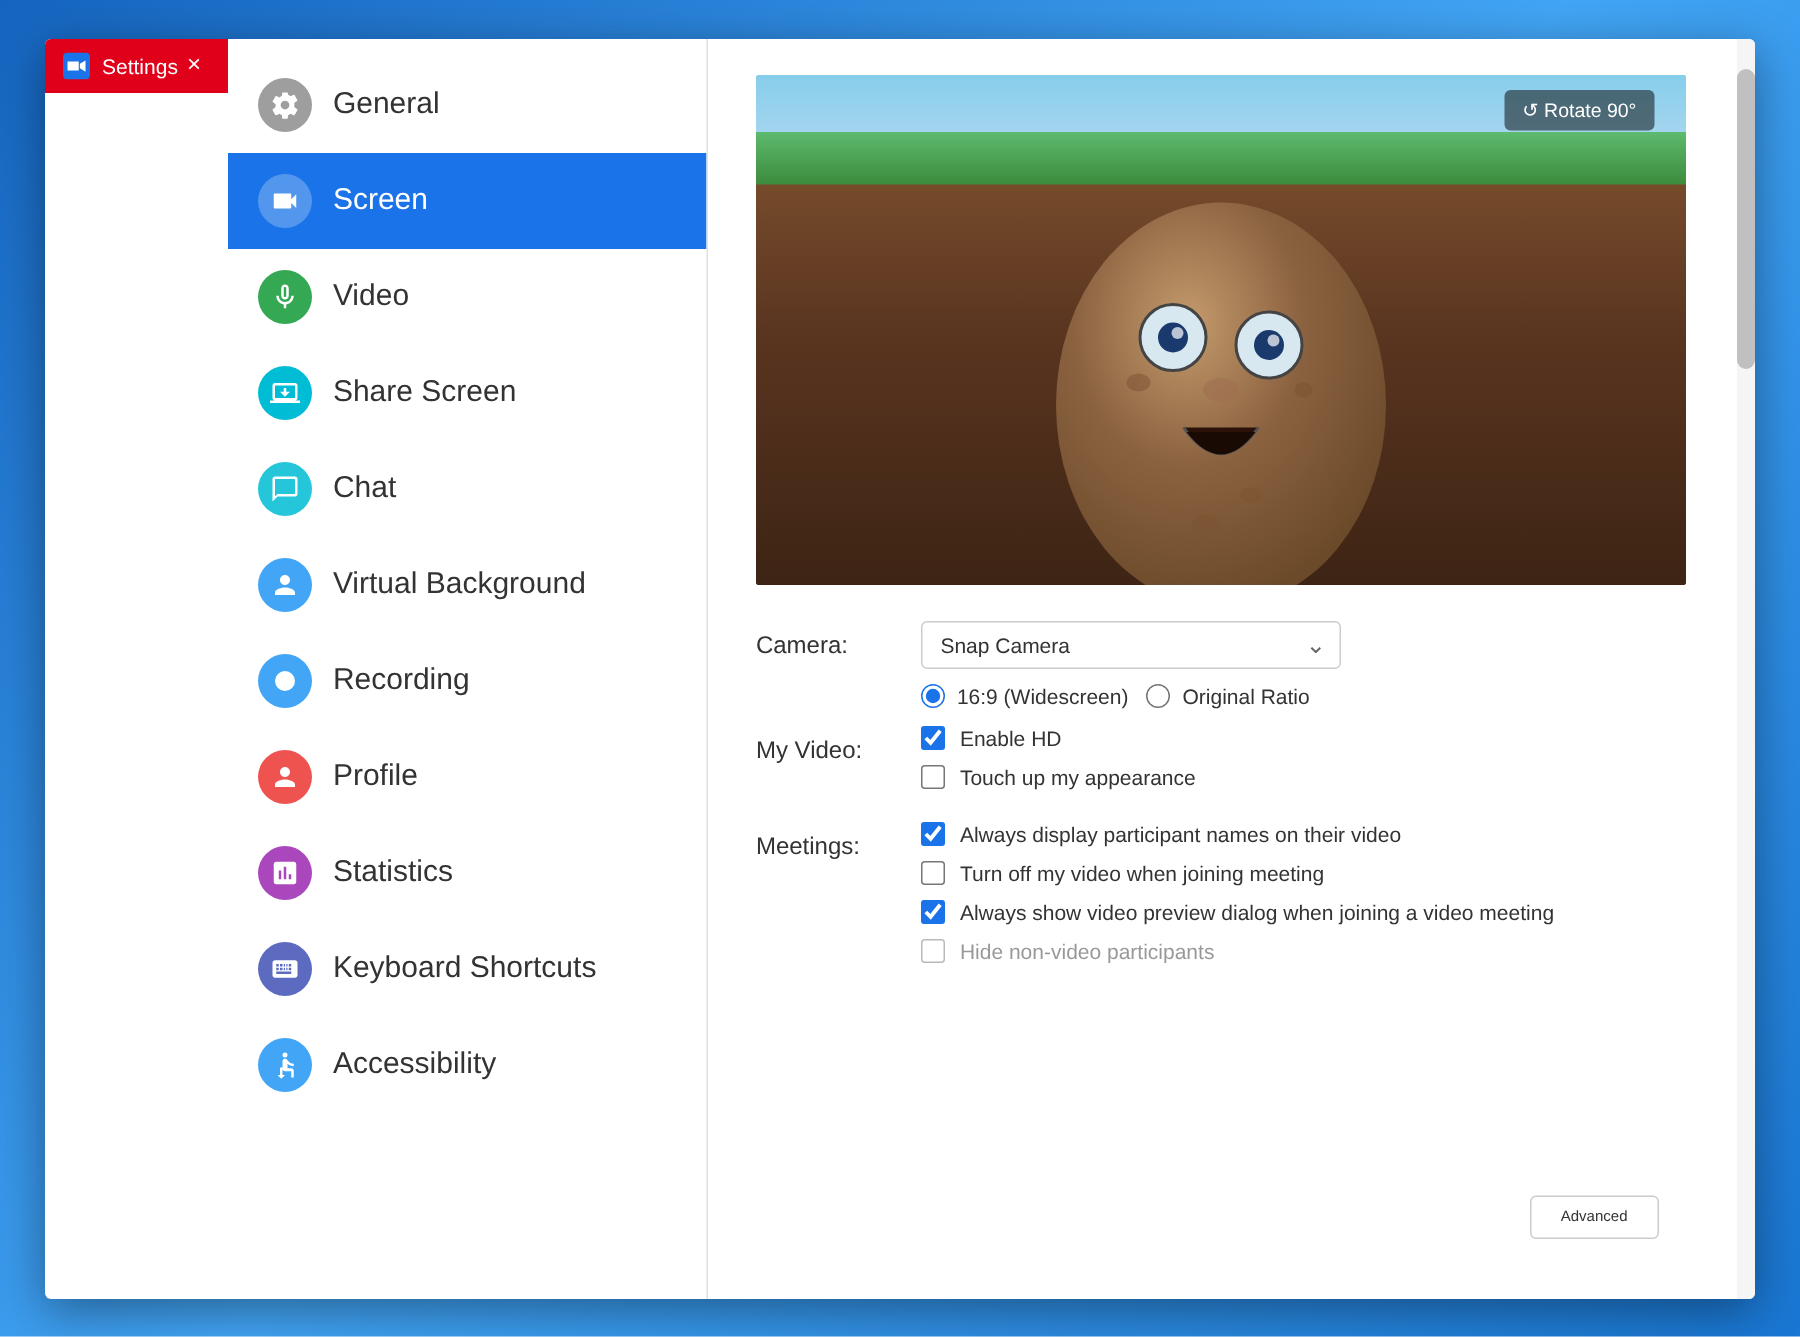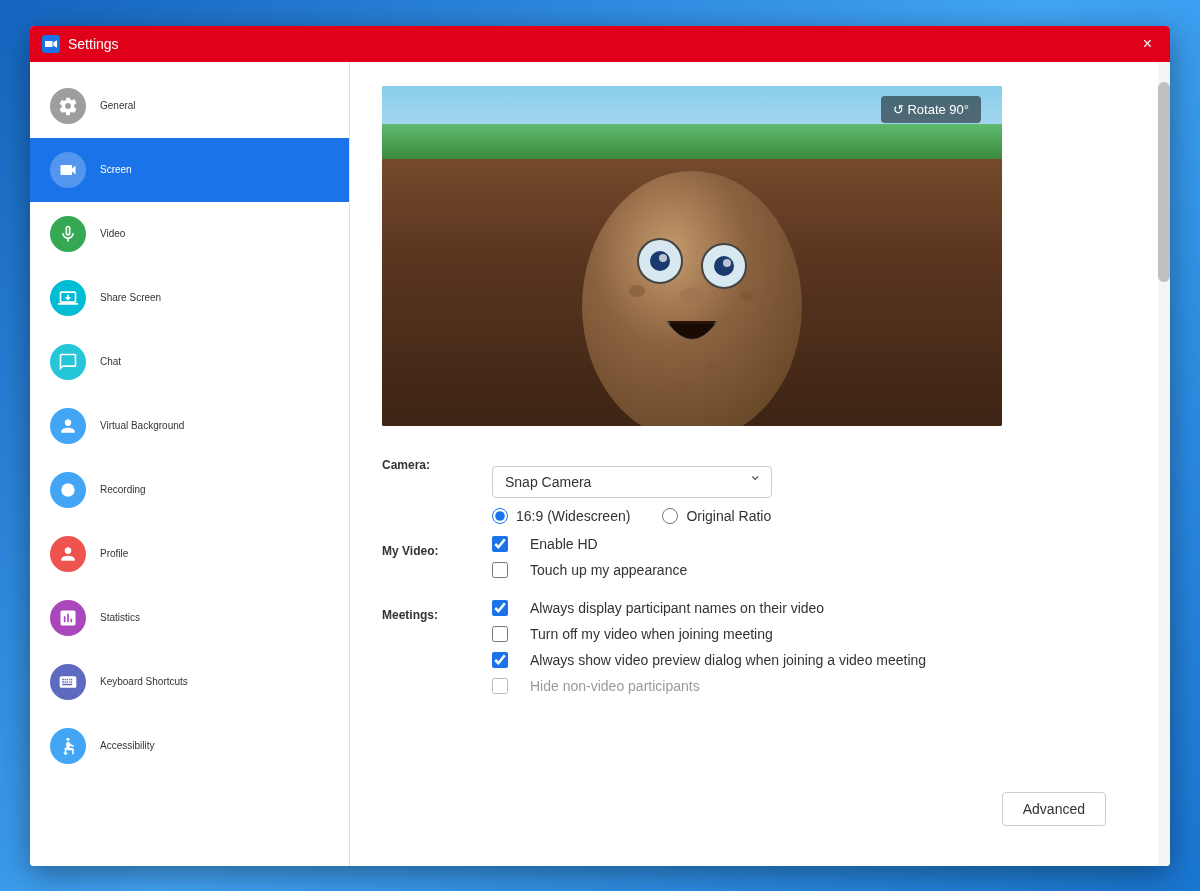--- a/index.html
+++ b/index.html
@@ -12,21 +12,21 @@
       justify-content: center;
       font-family: 'Segoe UI', Arial, sans-serif;
     }
     .window {
       width: 1140px;
       height: 840px;
       background: #fff;
       border-radius: 4px;
       overflow: hidden;
       display: flex;
-      flex-direction: column;
+      flex-direction: row;
       box-shadow: 0 8px 32px rgba(0,0,0,0.4);
     }
     .titlebar {
       background: #e0001a;
       height: 36px;
       display: flex;
       align-items: center;
       padding: 0 12px;
       flex-shrink: 0;
     }
@@ -65,21 +65,21 @@
       align-items: center;
       padding: 14px 20px;
       cursor: pointer;
       border-radius: 0;
     }
     .sidebar-item.active {
       background: #1a73e8;
     }
     .sidebar-item.active .sidebar-label { color: #fff; }
     .sidebar-label {
-      font-size: 10px;
+      font-size: 20px;
       color: #333;
       font-weight: 400;
     }
     .main-content {
       flex: 1;
       padding: 24px 32px;
       overflow-y: auto;
       position: relative;
     }
     .video-preview {
@@ -106,99 +106,98 @@
       display: flex;
       align-items: center;
       gap: 6px;
     }
     .form-row {
       display: flex;
       align-items: flex-start;
       margin-bottom: 12px;
     }
     .form-label {
-      font-size: 12px;
-      font-weight: 700;
+      font-size: 16px;
+      font-weight: 400;
       color: #333;
       width: 110px;
       flex-shrink: 0;
       padding-top: 8px;
     }
     .form-controls {
       flex: 1;
     }
     .camera-select {
       width: 280px;
       padding: 7px 30px 7px 12px;
       border: 1px solid #ccc;
       border-radius: 4px;
       font-size: 14px;
       color: #333;
       background: #fff;
       appearance: none;
       cursor: pointer;
       position: relative;
-      margin-top: 16px;
     }
     .select-wrapper {
       position: relative;
       display: inline-block;
       width: 280px;
     }
     .select-wrapper::after {
       content: '⌄';
       position: absolute;
       right: 10px;
       top: 50%;
       transform: translateY(-50%);
       font-size: 16px;
       color: #666;
       pointer-events: none;
     }
     .radio-group {
       display: flex;
-      gap: 32px;
+      gap: 12px;
       margin-top: 10px;
     }
     .radio-option {
       display: flex;
       align-items: center;
       gap: 8px;
       font-size: 14px;
       color: #333;
       cursor: pointer;
     }
     .radio-input {
       width: 16px;
       height: 16px;
       accent-color: #1a73e8;
     }
     .checkbox-option {
       display: flex;
       align-items: center;
-      gap: 22px;
+      gap: 10px;
       margin-bottom: 10px;
       font-size: 14px;
       color: #333;
       cursor: pointer;
     }
     .checkbox-input {
       width: 16px;
       height: 16px;
       accent-color: #1a73e8;
     }
     .advanced-btn {
       position: absolute;
       bottom: 20px;
       right: 32px;
       padding: 8px 20px;
       border: 1px solid #ccc;
       background: #fff;
       border-radius: 4px;
-      font-size: 14px;
+      font-size: 10px;
       color: #333;
       cursor: pointer;
     }
     .sidebar-item.active .sidebar-icon-wrap { background: transparent; }
     .sidebar-icon-wrap {
       width: 36px;
       height: 36px;
       border-radius: 50%;
       display: flex;
       align-items: center;

